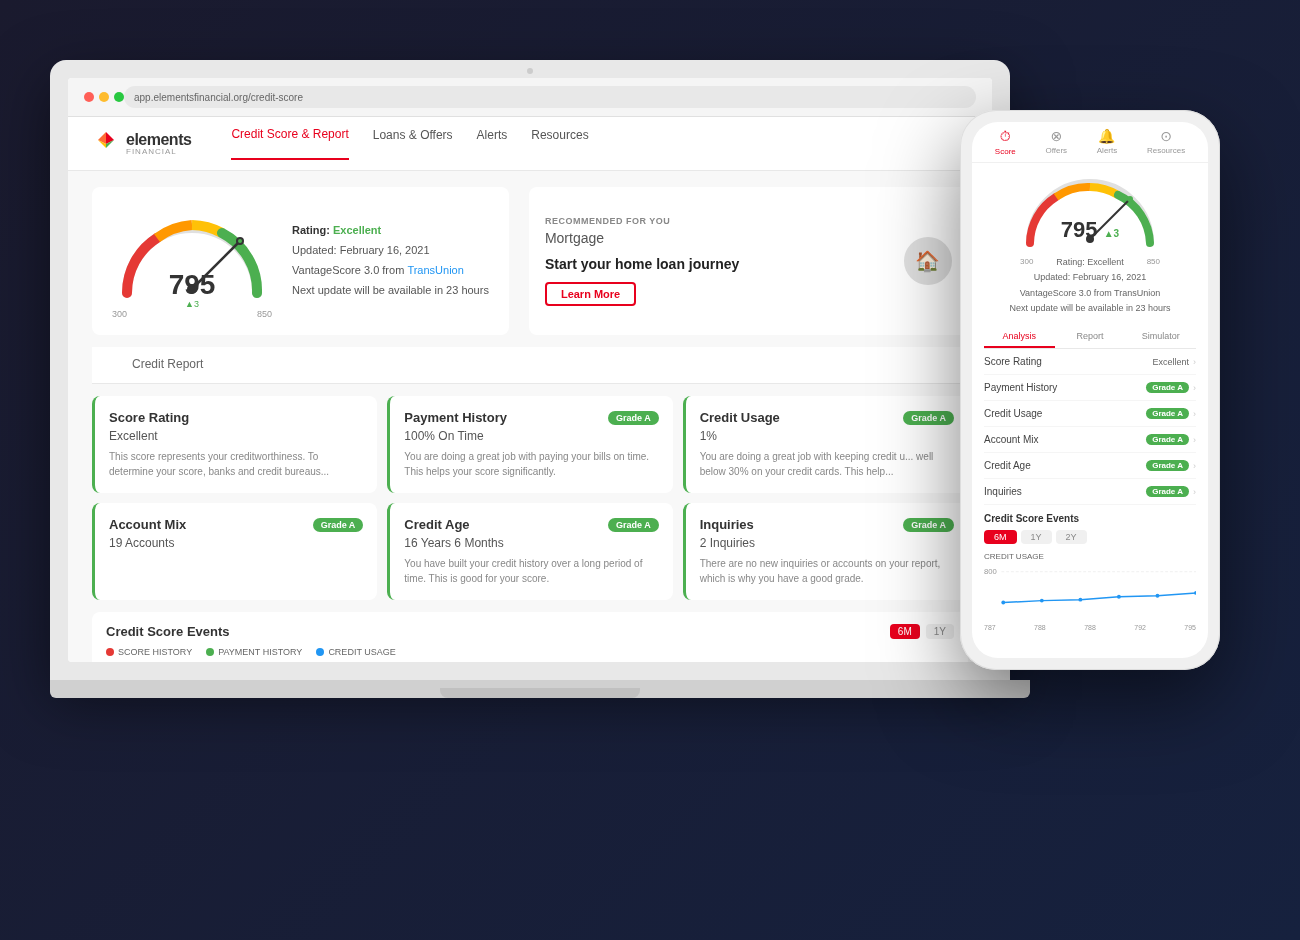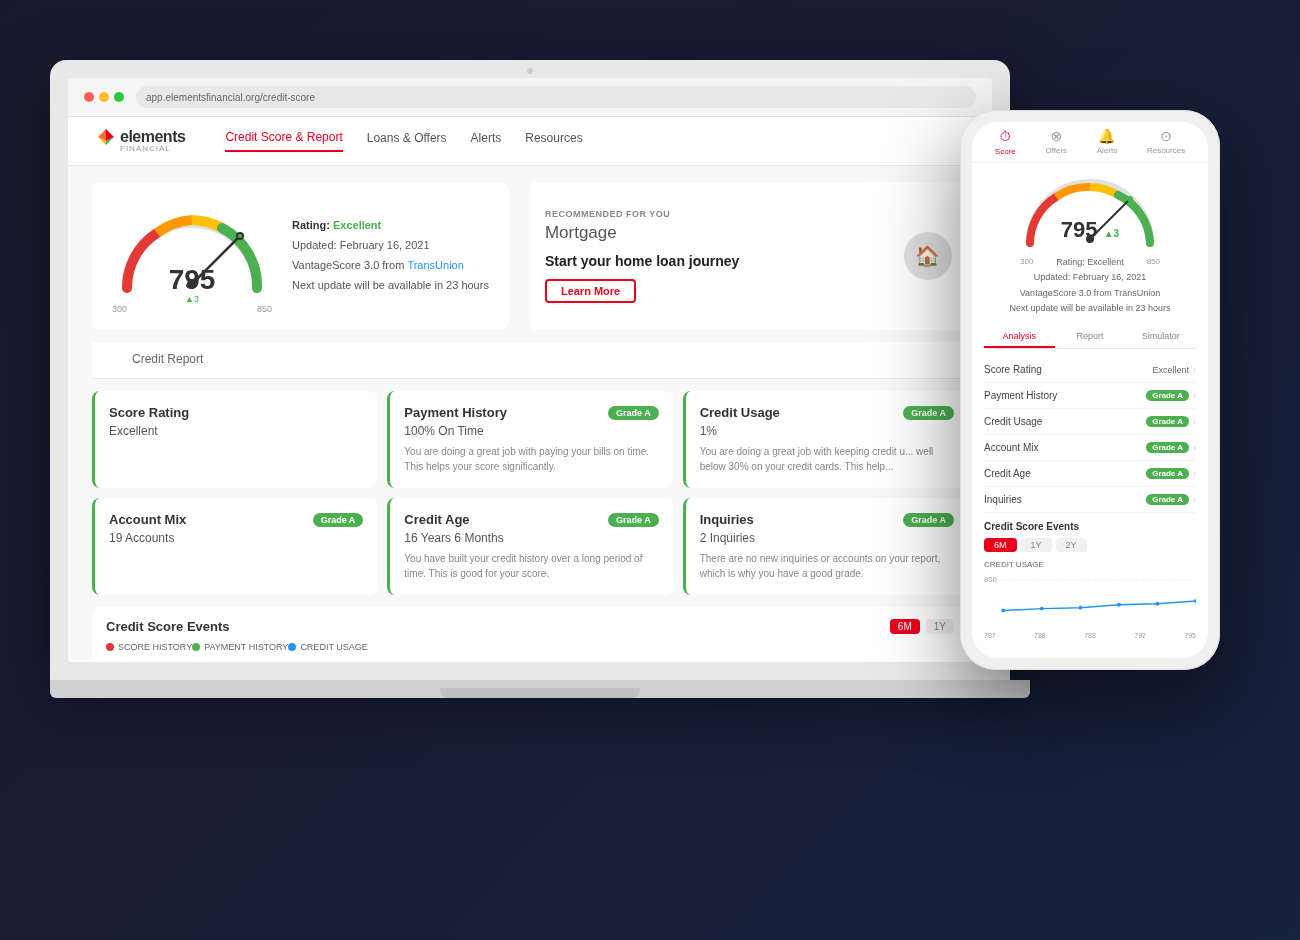--- a/index.html
+++ b/index.html
@@ -70,21 +70,20 @@
       background: #c0c0c0;
       border-radius: 0 0 8px 8px;
     }
 
     
     .browser-nav {
       background: #f5f5f5;
       padding: 8px 16px;
       display: flex;
       align-items: center;
-      gap: 12px;
       border-bottom: 1px solid #e0e0e0;
     }
 
     .browser-dots {
       display: flex;
       gap: 5px;
     }
 
     .dot {
       width: 10px;
@@ -114,20 +113,21 @@
       padding: 10px 24px;
       display: flex;
       align-items: center;
       gap: 30px;
       border-bottom: 1px solid #e8e8e8;
     }
 
     .logo {
       display: flex;
       align-items: center;
+      gap: 6px;
     }
 
     .logo-icon {
       width: 28px;
       height: 28px;
     }
 
     .logo-text {
       display: flex;
       flex-direction: column;
@@ -152,21 +152,21 @@
       display: flex;
       gap: 24px;
       align-items: center;
       margin-left: 10px;
     }
 
     .nav-item {
       font-size: 12px;
       color: #555;
       cursor: pointer;
-      padding-bottom: 6px;
+      padding-bottom: 17px;
     }
 
     .nav-item.active {
       color: #e8001d;
       border-bottom: 2px solid #e8001d;
       font-weight: 500;
     }
 
     
     .main-content {
@@ -260,21 +260,21 @@
     .rec-label {
       font-size: 9px;
       font-weight: 600;
       color: #888;
       letter-spacing: 0.5px;
       text-transform: uppercase;
       margin-bottom: 4px;
     }
 
     .rec-type {
-      font-size: 17px;
+      font-size: 14px;
       color: #555;
       margin-bottom: 10px;
     }
 
     .rec-title {
       font-size: 14px;
       font-weight: 600;
       color: #222;
       margin-bottom: 10px;
     }
@@ -407,20 +407,21 @@
       border: none;
     }
 
     .period-btn.active {
       background: #e8001d;
       color: #fff;
     }
 
     .legend {
       display: flex;
+      gap: 14px;
       margin-bottom: 6px;
     }
 
     .legend-item {
       display: flex;
       align-items: center;
       gap: 4px;
       font-size: 9px;
       color: #666;
       font-weight: 500;
@@ -535,21 +536,20 @@
       text-align: center;
       font-size: 9px;
       color: #666;
       line-height: 1.7;
       margin-bottom: 10px;
     }
 
     .phone-tabs {
       display: flex;
       border-bottom: 1px solid #e8e8e8;
-      margin-bottom: 8px;
     }
 
     .phone-tab {
       flex: 1;
       text-align: center;
       font-size: 9px;
       padding: 5px 0;
       color: #888;
       border-bottom: 2px solid transparent;
     }
@@ -760,20 +760,21 @@
           <div class="tabs-bar">
             <div class="tab">Credit Report</div>
           </div>
 
           <div class="cards-grid">
             <div class="card">
               <div class="card-header">
                 <span class="card-title">Score Rating</span>
               </div>
               <div class="card-subtitle">Excellent</div>
+              <div class="card-desc">This score represents your creditworthiness. To determine your score, banks and credit bureaus...</div>
             </div>
             <div class="card">
               <div class="card-header">
                 <span class="card-title">Payment History</span>
                 <span class="grade-badge">Grade A</span>
               </div>
               <div class="card-subtitle">100% On Time</div>
               <div class="card-desc">You are doing a great job with paying your bills on time. This helps your score significantly.</div>
             </div>
             <div class="card">

